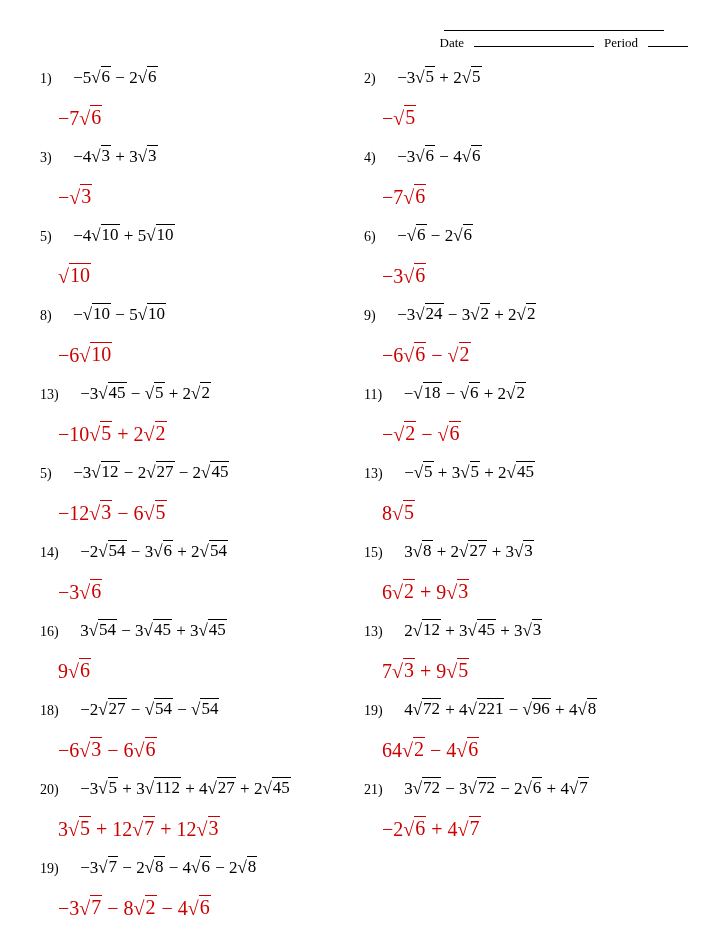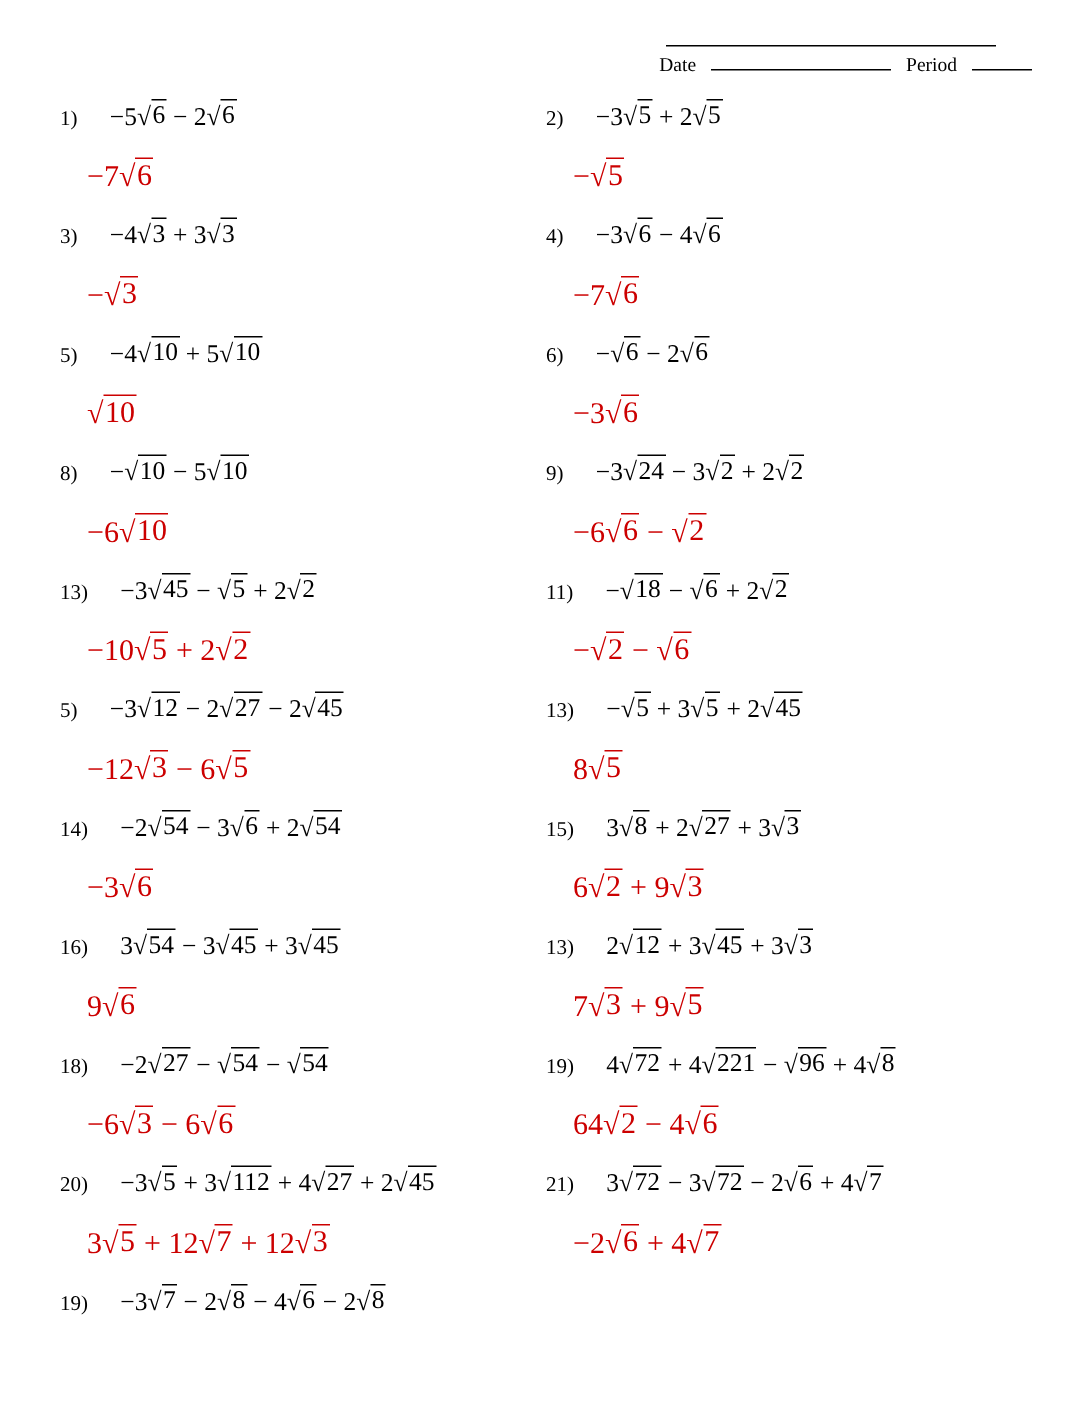--- a/index.html
+++ b/index.html
@@ -195,14 +195,15 @@
     <div class="problem-cell">
       <div class="problem-row"><span class="problem-number">20) </span><span class="problem-expr">−3√<span class="rad-content">5</span> + 3√<span class="rad-content">112</span> + 4√<span class="rad-content">27</span> + 2√<span class="rad-content">45</span></span></div>
       <div class="answer">3√<span class="rad-content">5</span> + 12√<span class="rad-content">7</span> + 12√<span class="rad-content">3</span></div>
     </div>
     <div class="problem-cell">
       <div class="problem-row"><span class="problem-number">21) </span><span class="problem-expr">3√<span class="rad-content">72</span> − 3√<span class="rad-content">72</span> − 2√<span class="rad-content">6</span> + 4√<span class="rad-content">7</span></span></div>
       <div class="answer">−2√<span class="rad-content">6</span> + 4√<span class="rad-content">7</span></div>
     </div>
     <div class="problem-cell">
       <div class="problem-row"><span class="problem-number">19) </span><span class="problem-expr">−3√<span class="rad-content">7</span> − 2√<span class="rad-content">8</span> − 4√<span class="rad-content">6</span> − 2√<span class="rad-content">8</span></span></div>
+      <div class="answer">−3√<span class="rad-content">7</span> − 8√<span class="rad-content">2</span> − 4√<span class="rad-content">6</span></div>
     </div>
   </div>
 
 </body></html>

